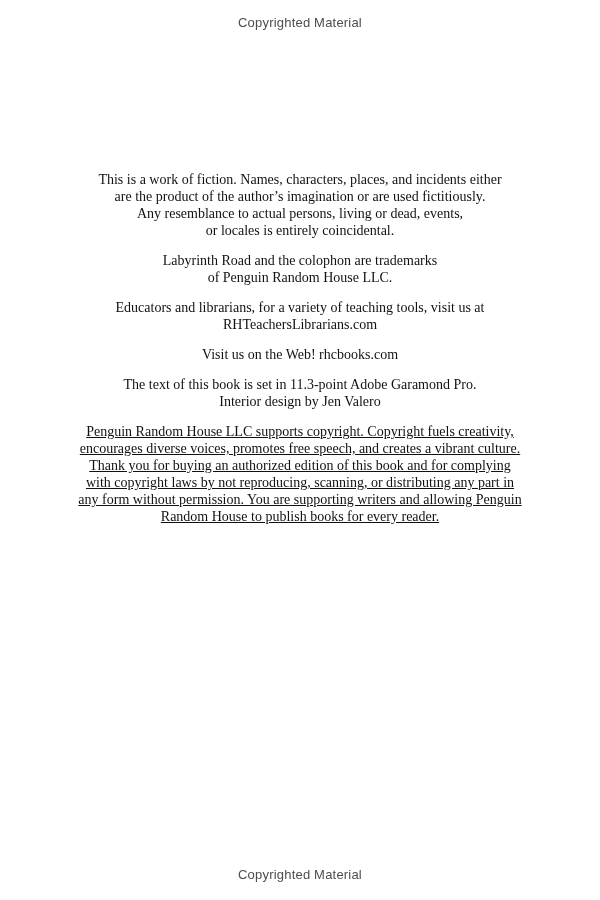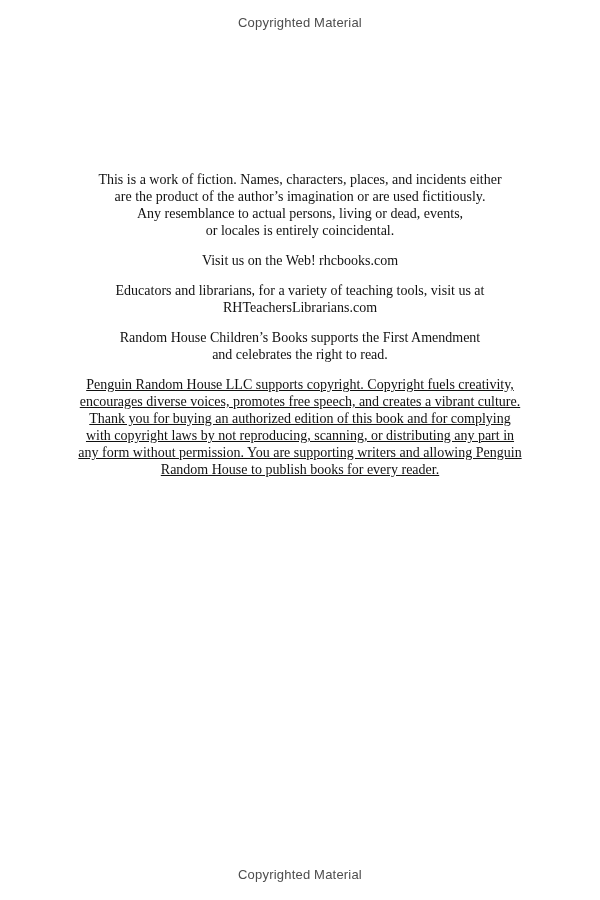--- a/index.html
+++ b/index.html
@@ -49,25 +49,27 @@
 
 <div class="page">
 
   <div class="notice top">Copyrighted Material</div>
 
   <div class="content">
     <p>This is a work of fiction. Names, characters, places, and incidents either
 are the product of the author’s imagination or are used fictitiously.
 Any resemblance to actual persons, living or dead, events,
 or locales is entirely coincidental.</p>
-    <p>Visit us on the Web! rhcbooks.com</p>
+    <p>Labyrinth Road and the colophon are trademarks
+of Penguin Random House LLC.</p>
     <p>Educators and librarians, for a variety of teaching tools, visit us at
 RHTeachersLibrarians.com</p>
-    <p>Random House Children’s Books supports the First Amendment
-and celebrates the right to read.</p>
+    <p>Visit us on the Web! rhcbooks.com</p>
+    <p>The text of this book is set in 11.3-point Adobe Garamond Pro.
+Interior design by Jen Valero</p>
     <p>Penguin Random House LLC supports copyright. Copyright fuels creativity,
 encourages diverse voices, promotes free speech, and creates a vibrant culture.
 Thank you for buying an authorized edition of this book and for complying
 with copyright laws by not reproducing, scanning, or distributing any part in
 any form without permission. You are supporting writers and allowing Penguin
 Random House to publish books for every reader.</p>
   </div>
 
   <div class="notice bottom">Copyrighted Material</div>
 

